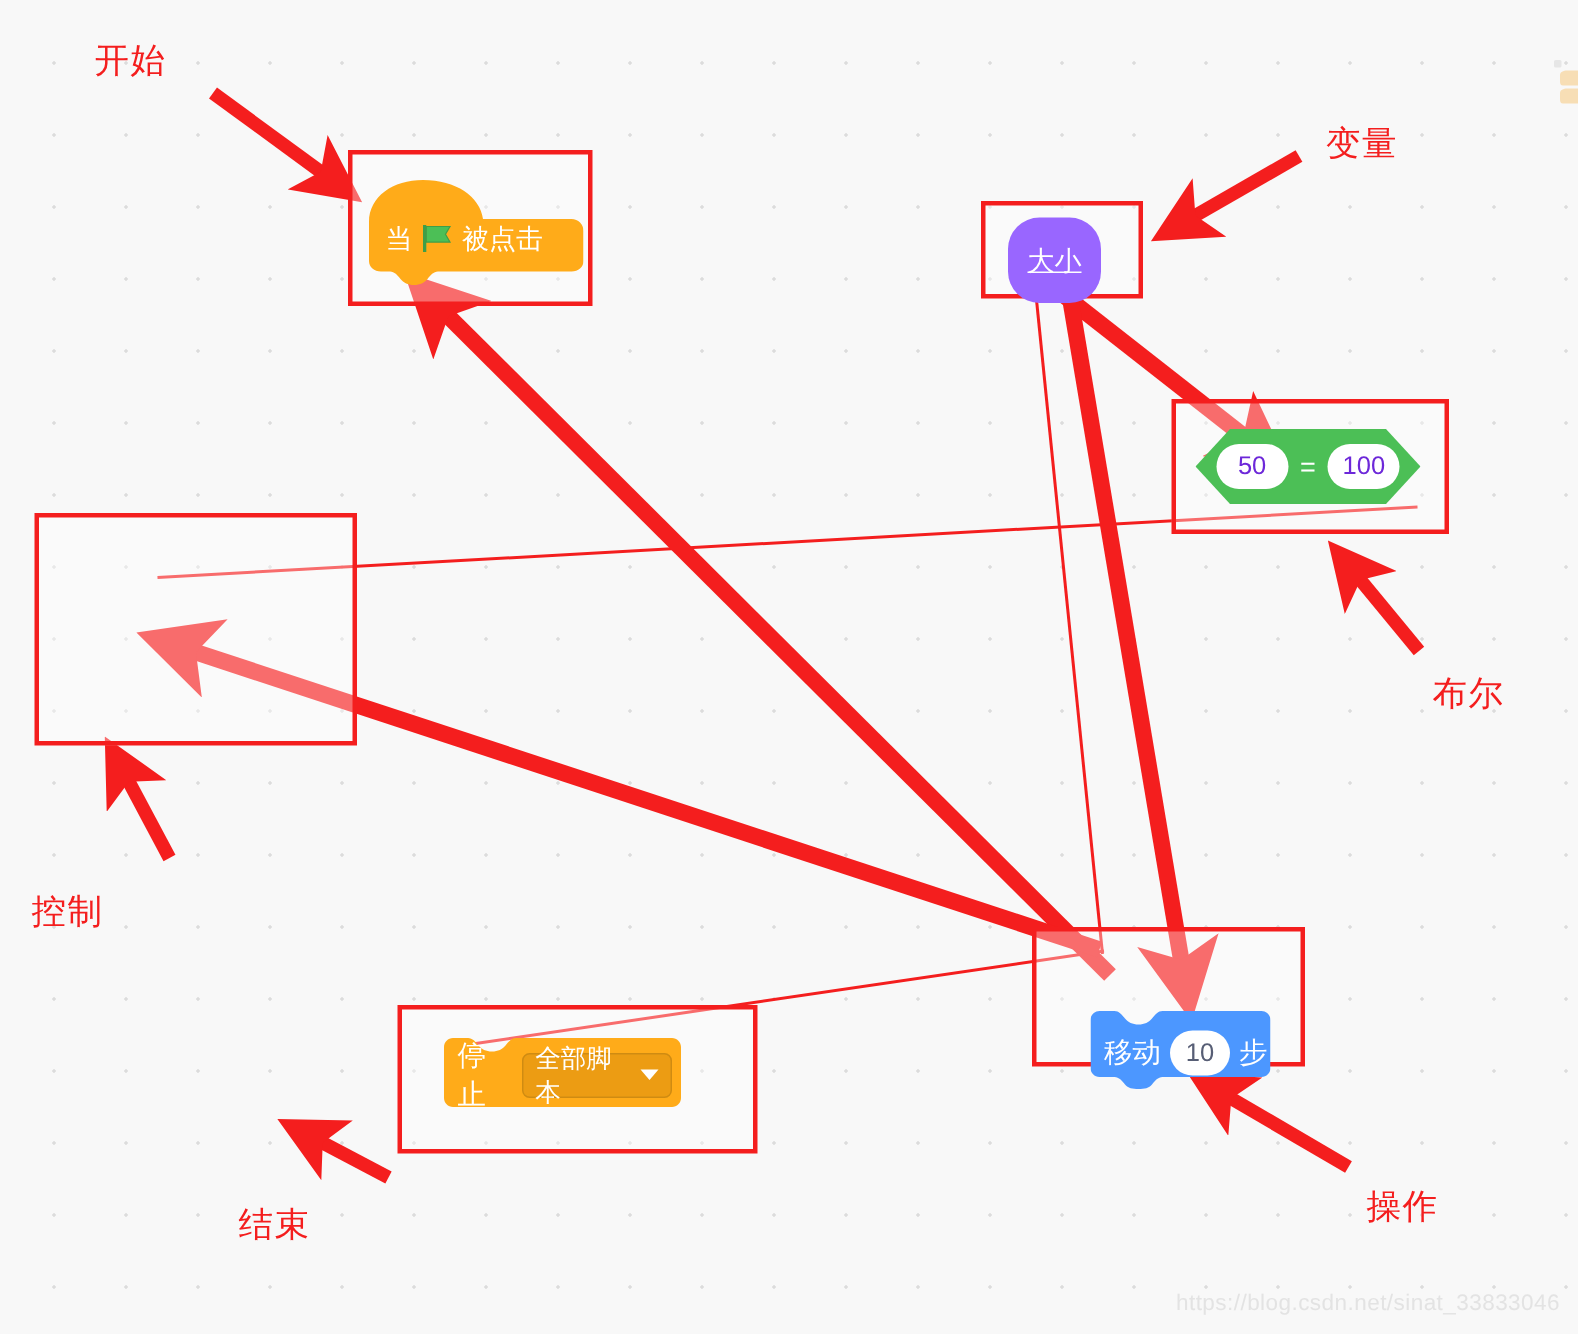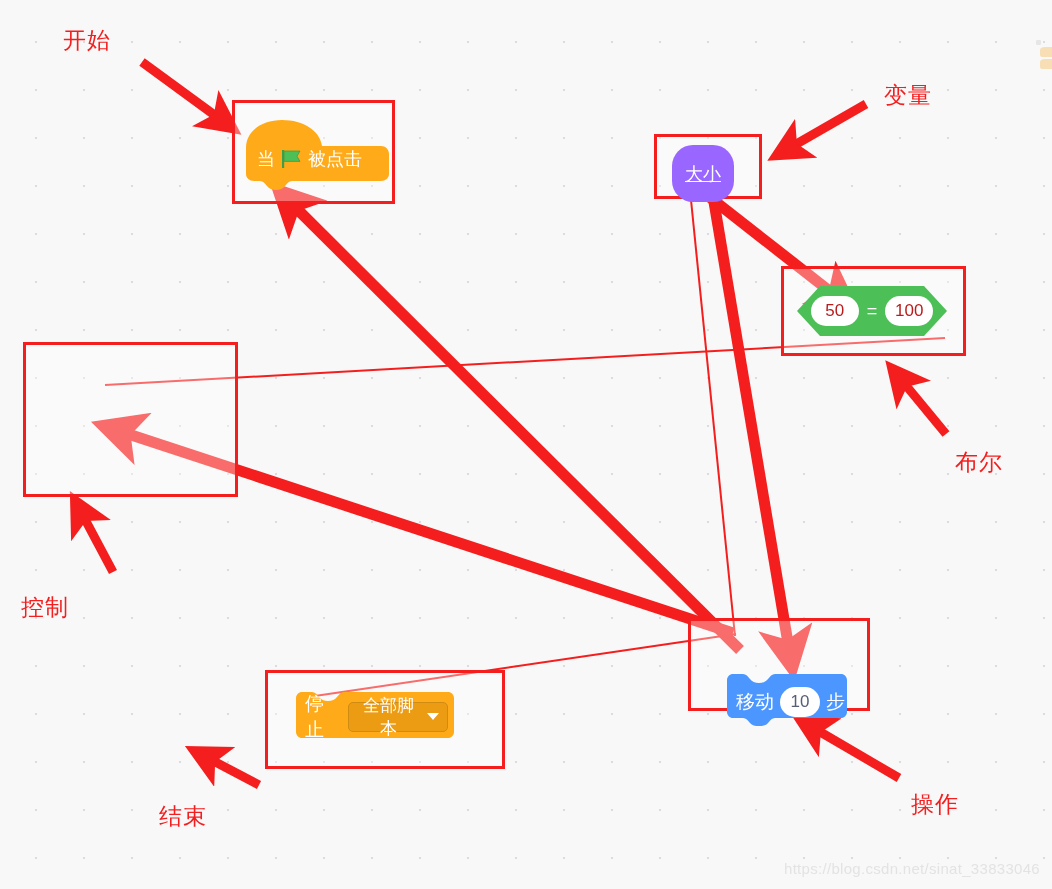--- a/index.html
+++ b/index.html
@@ -107,21 +107,21 @@
     z-index: 2;
     width: 100%;
     height: 100%;
     display: flex;
     align-items: center;
     justify-content: center;
     gap: 8px;
   }
   .num-field {
     background: #ffffff;
-    color: #b91c1c;
+    color: #6d28d9;
     border-radius: 16px;
     min-width: 34px;
     height: 30px;
     display: flex;
     align-items: center;
     justify-content: center;
     font-size: 17px;
     padding: 0 7px;
   }
   .bool-op { color: #ffffff; font-size: 18px; }
@@ -192,21 +192,20 @@
   .stop-dropdown {
     background: #ec9c13;
     border: 1px solid #cf8b12;
     border-radius: 5px;
     height: 28px;
     display: flex;
     align-items: center;
     gap: 7px;
     padding: 0 8px;
     font-size: 17px;
-    text-align: center;
   }
   .caret {
     width: 0; height: 0;
     border-left: 6px solid transparent;
     border-right: 6px solid transparent;
     border-top: 7px solid #ffffff;
   }
 
   
   .corner-deco {

